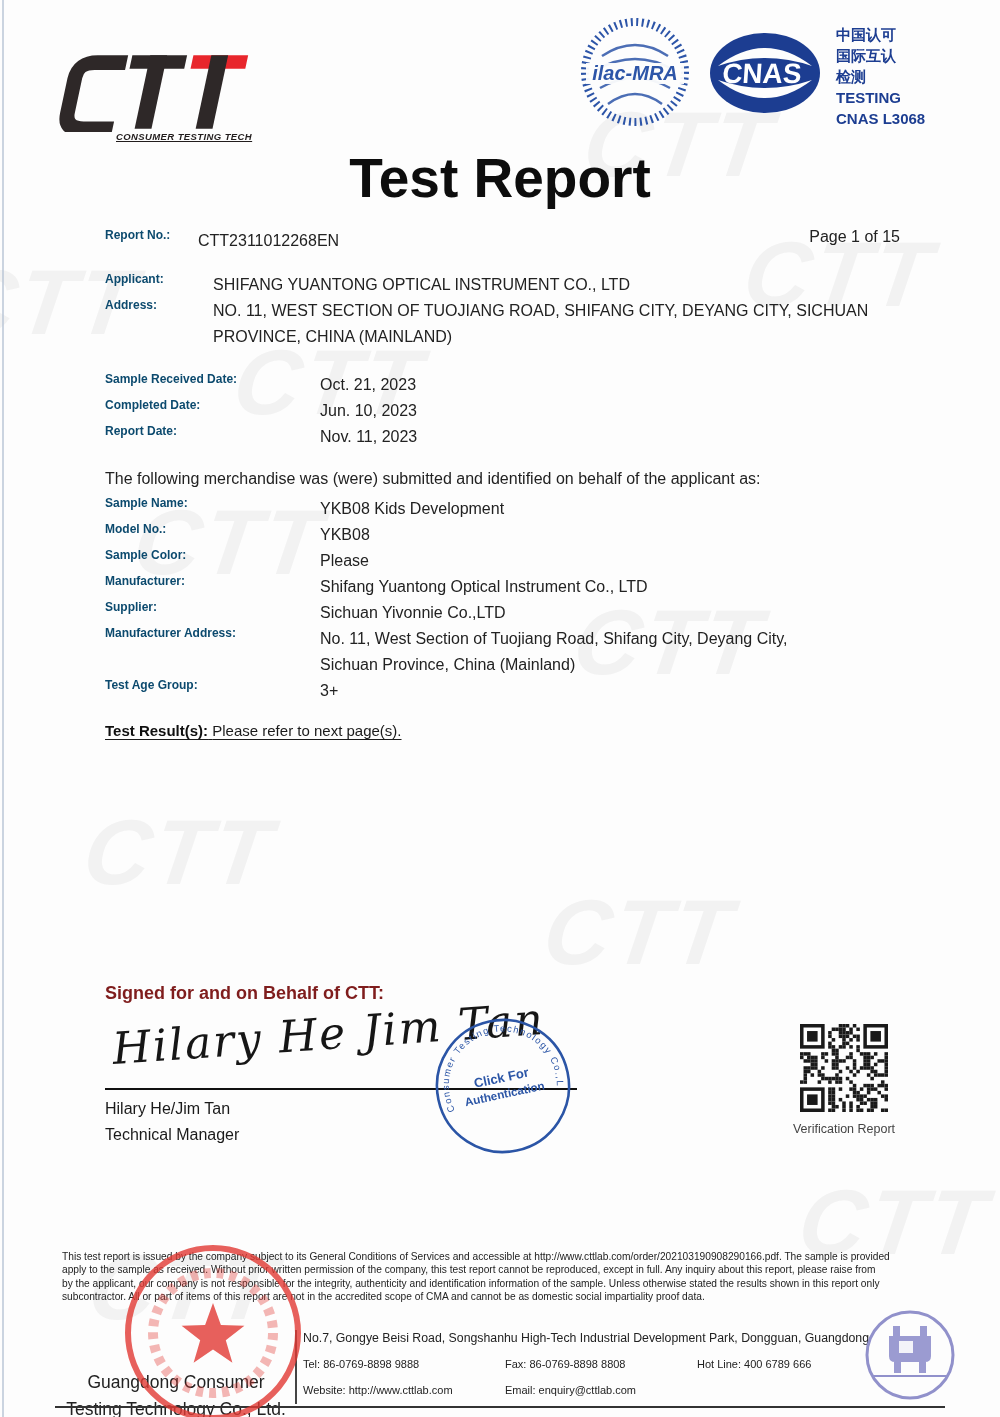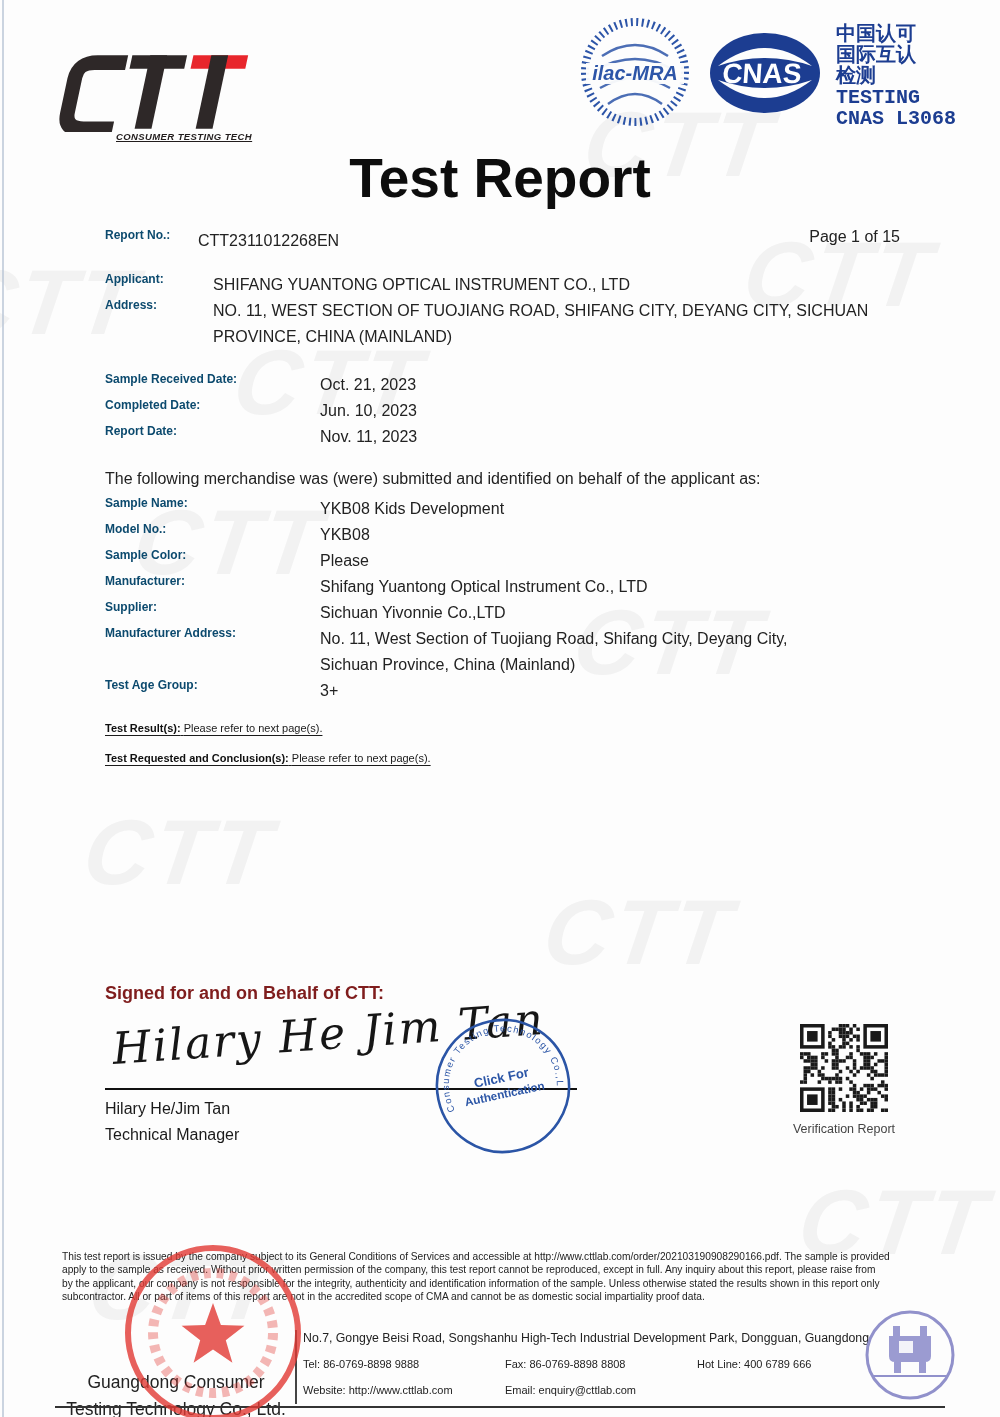--- a/index.html
+++ b/index.html
@@ -12,28 +12,28 @@
   
   .wm{
     position:absolute; font:italic 900 92px "Liberation Sans",sans-serif;
     color:#f2f2f2; letter-spacing:3px; transform:skewX(-8deg);
     user-select:none; pointer-events:none; z-index:0;
   }
   .edge-line{position:absolute; left:2px; top:0; width:2px; height:100%; background:#b9c6d6; opacity:.75; z-index:1;}
   .content{position:absolute; inset:0; z-index:2;}
   
   .ctt-tagline{position:absolute; left:116px; top:131px; font:italic bold 9.5px "Liberation Sans",sans-serif; letter-spacing:.4px; color:#221d1d;text-decoration:underline;}
-  .accred-text{position:absolute; left:836px; top:24px; font-weight:bold; font-size:20px; line-height:21px; color:#1c3d91;font-family:Liberation Mono, monospace;}
+  .accred-text{position:absolute; left:836px; top:24px; font-weight:bold; font-size:15px; line-height:21px; color:#1c3d91;}
   .doc-title{position:absolute; left:0; top:146px; width:1000px; text-align:center; font-size:55px; font-weight:bold; color:#0d0d0d; letter-spacing:0;}
   
   .lbl{position:absolute; font-weight:bold; color:#0c4a6e; font-size:12px;}
   .val{position:absolute; font-size:16px; color:#222; white-space:pre-line; line-height:26px;}
   .page-ind{position:absolute; top:228px; right:100px; font-size:16px; color:#222;}
   .intro{position:absolute; left:105px; top:470px; font-size:16px; color:#222;}
-  .result-row{position:absolute; left:105px; font-size:11px; text-decoration:underline; text-underline-offset:3px;}
+  .result-row{position:absolute; left:105px; font-size:15px; text-decoration:underline; text-underline-offset:3px;}
   .result-row b{color:#0f0f0f;}
   
   .sig-heading{position:absolute; left:105px; top:983px; font-size:18px; font-weight:bold; color:#7f1d1d;}
   .handwriting{
     position:absolute; left:112px; top:1008px; font-family:"DejaVu Serif",serif;
     font-style:italic; font-size:44px; color:#161616; transform:rotate(-4deg);
     white-space:nowrap; letter-spacing:2px;
   }
   .sig-line{position:absolute; left:105px; top:1088px; width:472px; height:2px; background:#111;}
   .sig-name{position:absolute; left:105px; top:1100px; font-size:16px; color:#1a1a1a;}
@@ -142,24 +142,20 @@
     <span class="lbl" style="left:105px;top:600px">Supplier:</span>
     <span class="val" style="left:320px;top:600px">Sichuan Yivonnie Co.,LTD</span>
     <span class="lbl" style="left:105px;top:626px">Manufacturer Address:</span>
     <span class="val" style="left:320px;top:626px">No. 11, West Section of Tuojiang Road, Shifang City, Deyang City,
 Sichuan Province, China (Mainland)</span>
     <span class="lbl" style="left:105px;top:678px">Test Age Group:</span>
     <span class="val" style="left:320px;top:678px">3+</span>
 
     <div class="result-row" style="top:722px">
       <b>Test Result(s):</b>
-      <span>Please refer to next page(s).</span>
-    </div>
-    <div class="result-row" style="top:752px">
-      <b>Test Requested and Conclusion(s):</b>
       <span>Please refer to next page(s).</span>
     </div>
 
     <div class="sig-heading">Signed for and on Behalf of CTT:</div>
     <div class="handwriting">Hilary He  Jim Tan</div>
     <div class="sig-line"></div>
     <div class="sig-name">Hilary He/Jim Tan</div>
     <div class="sig-role">Technical Manager</div>
 
     <svg class="stamp" width="140" height="140" viewBox="0 0 140 140">

